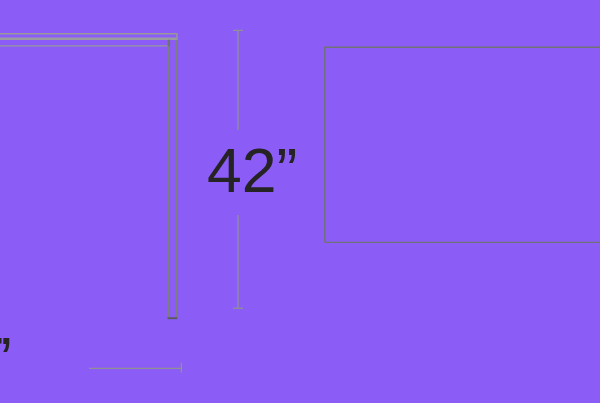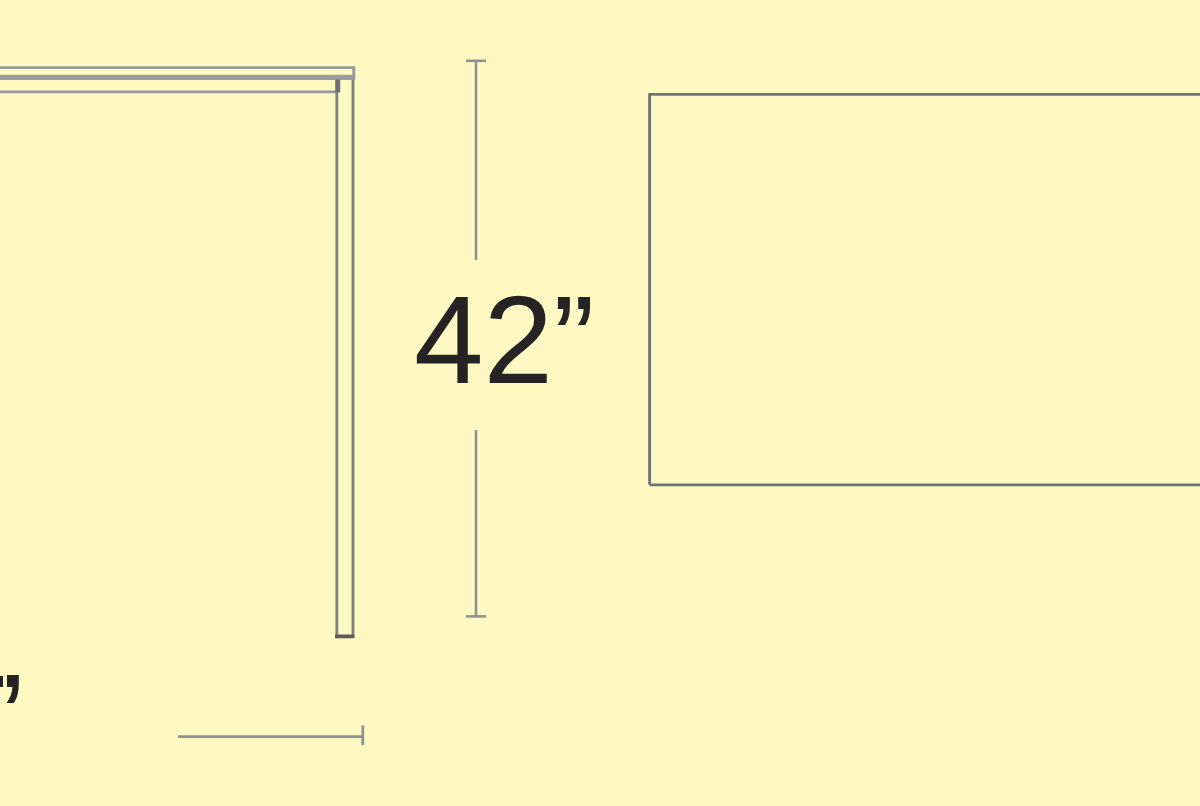--- a/index.html
+++ b/index.html
@@ -1,16 +1,16 @@
 <!DOCTYPE html>
 <html><head>
 <meta charset="utf-8">
 <style>
   html,body{margin:0;padding:0;background:#ffffff;width:600px;height:403px;overflow:hidden;}
-  #stage{position:relative;width:600px;height:403px;background:#fef9c3;overflow:hidden;}
+  #stage{position:relative;width:600px;height:403px;background:#8b5cf6;overflow:hidden;}
   svg{position:absolute;left:0;top:0;}
   .t{font-family:"Liberation Sans",sans-serif;fill:#262324;}
 </style>
 </head>
 <body>
 <div id="stage">
 <svg width="600" height="403" viewBox="0 0 600 403">
 
   <line x1="0" y1="33.8" x2="177.3" y2="33.8" stroke="#97989b" stroke-width="1.4"></line>
   <line x1="0" y1="38.7" x2="177.3" y2="38.7" stroke="#9b9c9f" stroke-width="2.6"></line>

